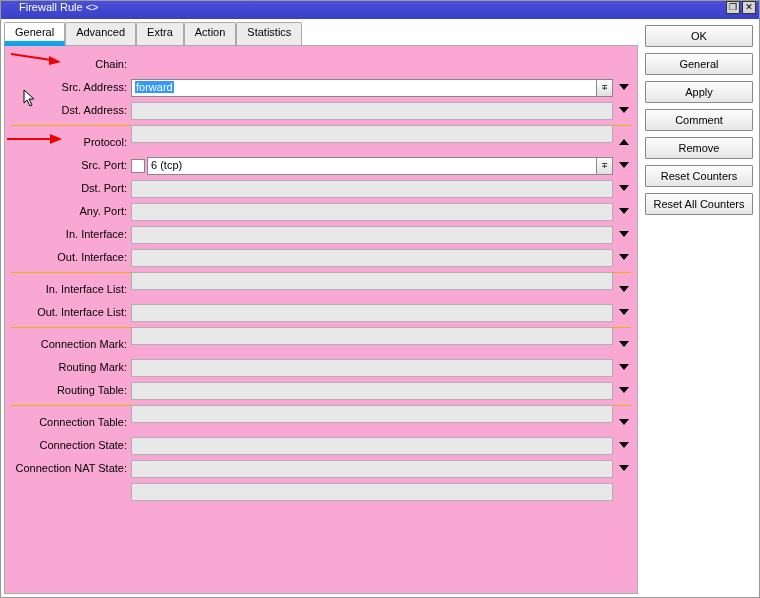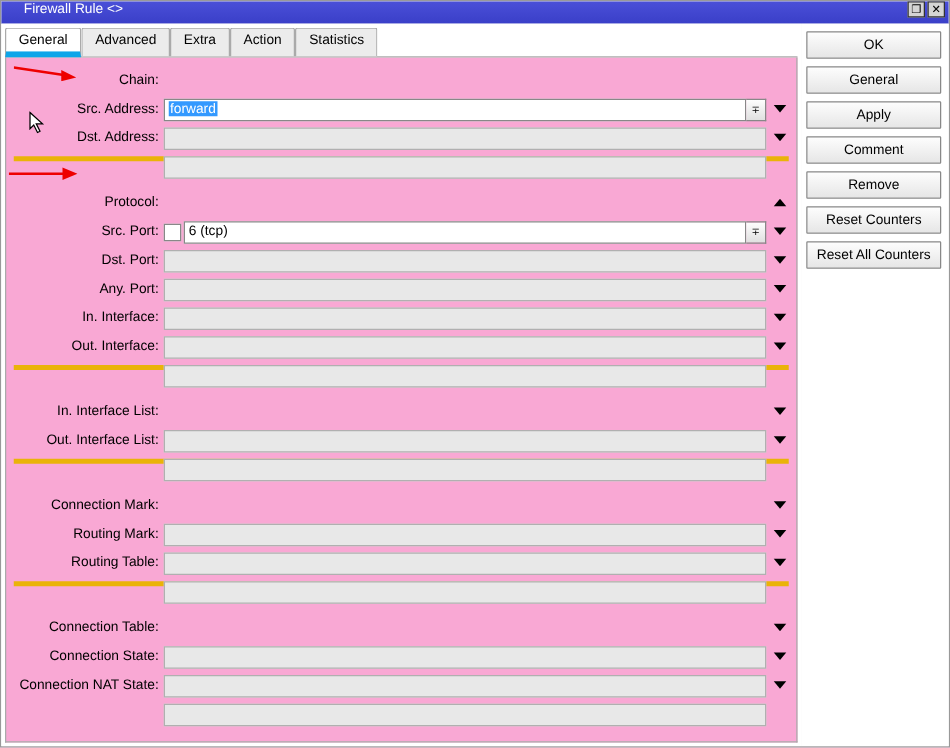--- a/index.html
+++ b/index.html
@@ -74,23 +74,23 @@
   }
   .tab-body {
     flex: 1;
     border: 1px solid #aaa;
     border-top: none;
     background: #f9a8d4;
     padding: 8px 6px;
     overflow: auto;
   }
   .form-section {
-    border-top: 4px solid #eab308;
+    border-top: 1px solid #eab308;
     margin-top: 6px;
-    padding-top: 23px;
+    padding-top: 6px;
   }
   .form-section:first-child {
     border-top: none;
     margin-top: 0;
     padding-top: 0;
   }
   .row {
     display: flex;
     align-items: center;
     margin-bottom: 4px;

